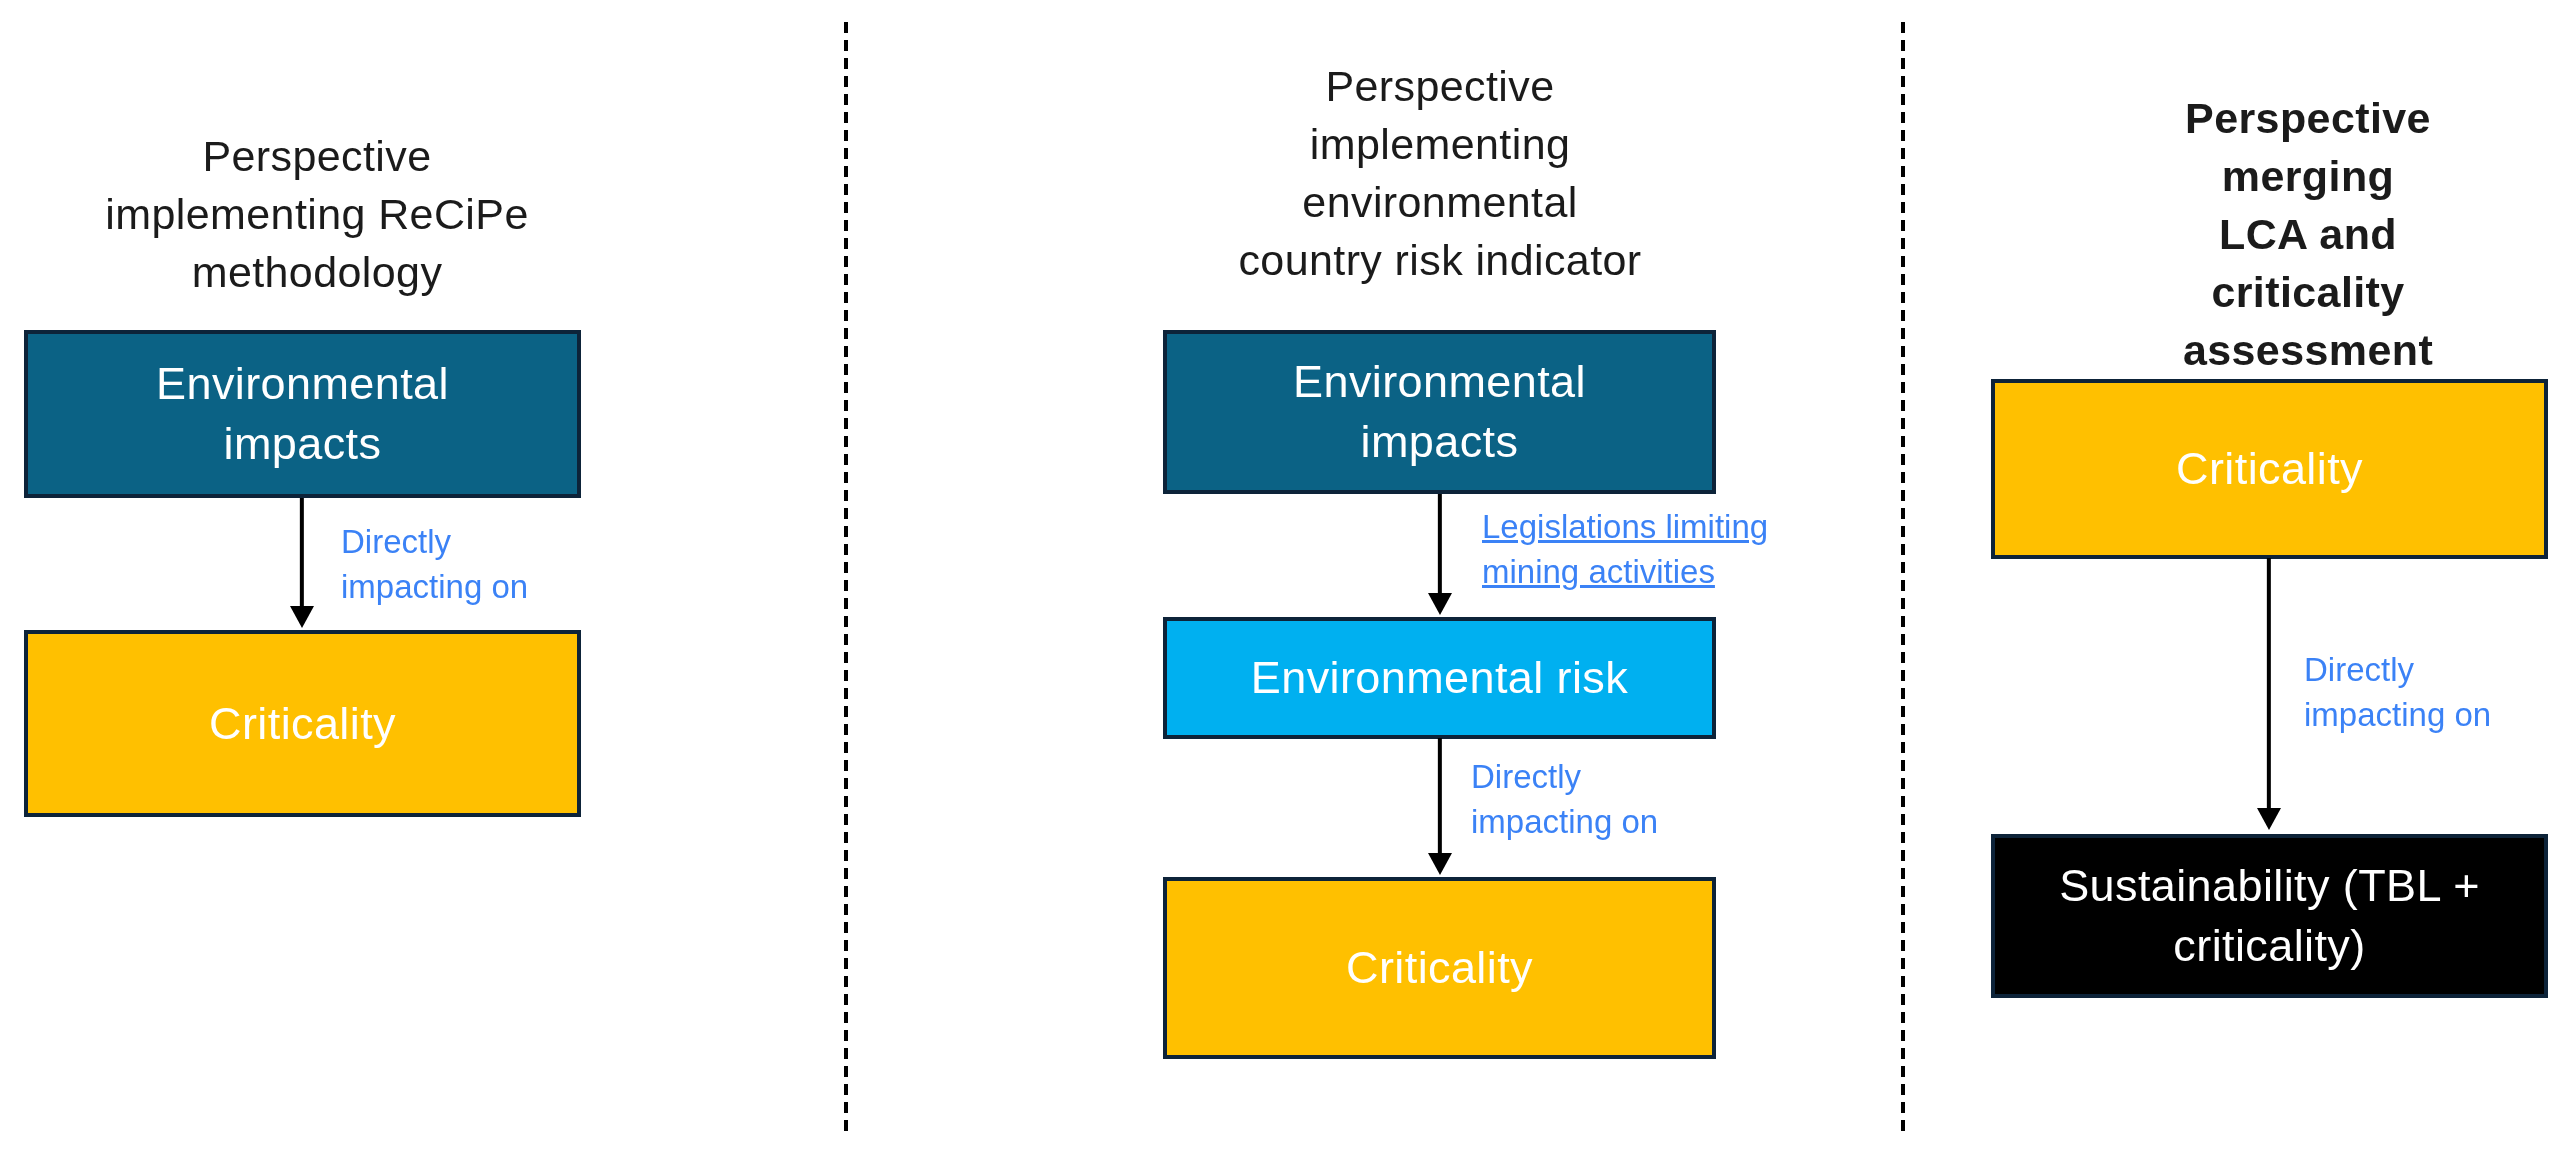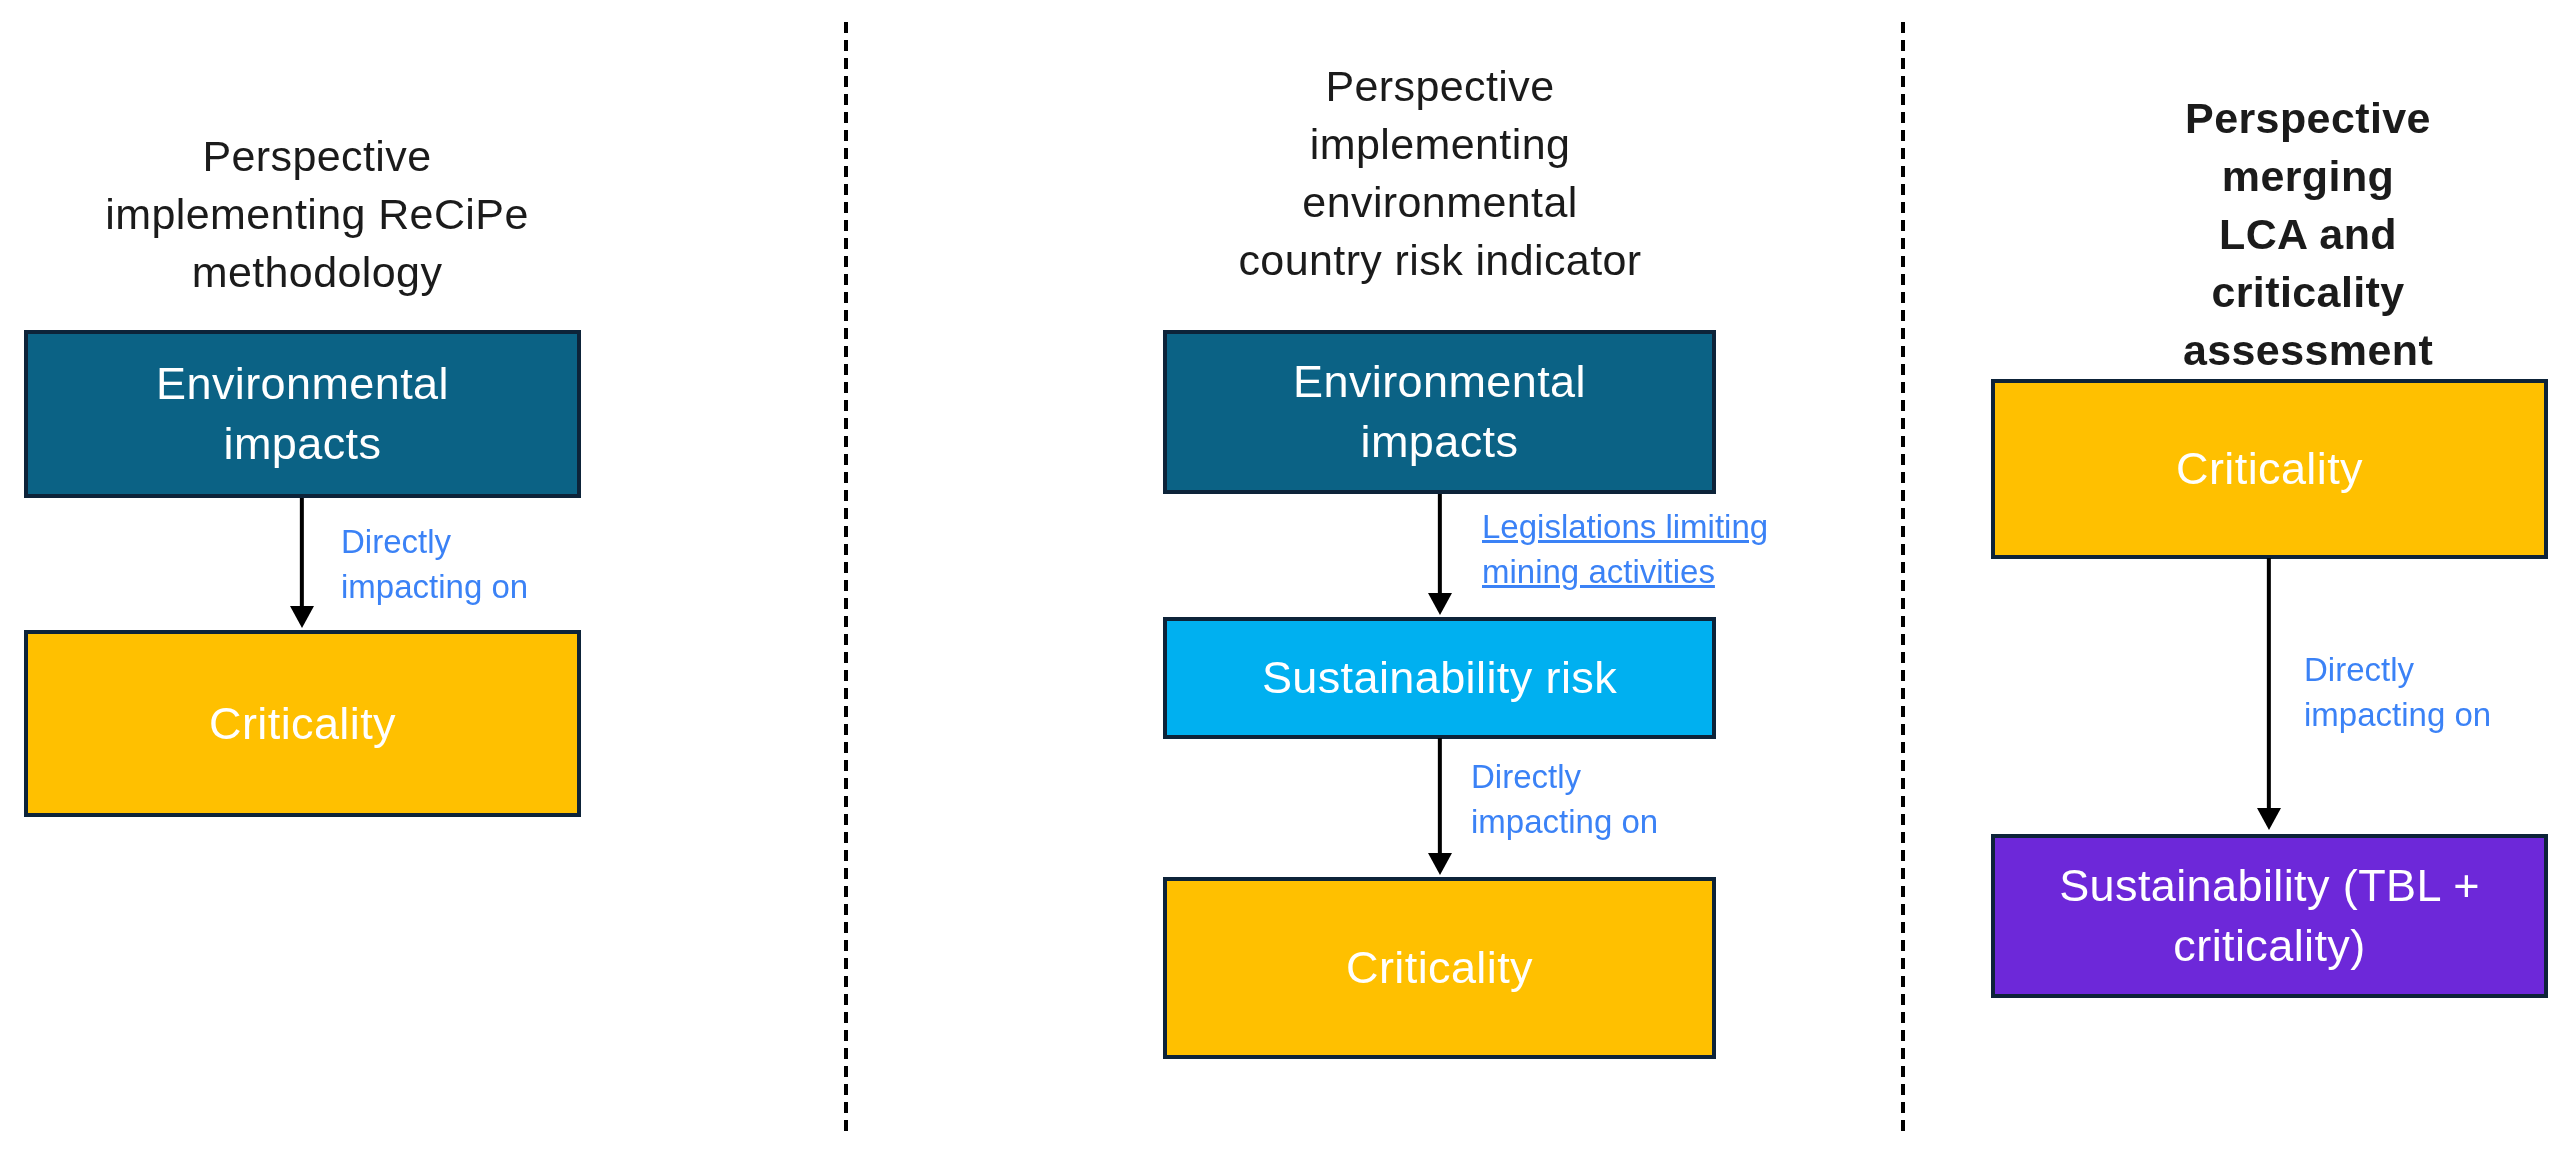--- a/index.html
+++ b/index.html
@@ -90,21 +90,21 @@
 country risk indicator</div>
 
   <div class="node-box" style="left: 1163px; top: 330px; width: 553px; height: 164px; background: rgb(11, 98, 133);">Environmental
 impacts</div>
 
   <div class="arrow-line" style="left:1440px; top:494px; height:100px;"></div>
   <div class="arrow-head" style="left:1440px; top:593px;"></div>
   <div class="arrow-label" style="left:1482px; top:504px;text-decoration:underline;">Legislations limiting
 mining activities</div>
 
-  <div class="node-box" style="left: 1163px; top: 617px; width: 553px; height: 122px; background: rgb(0, 176, 240);">Sustainability risk</div>
+  <div class="node-box" style="left: 1163px; top: 617px; width: 553px; height: 122px; background: rgb(0, 176, 240);">Environmental risk</div>
 
   <div class="arrow-line" style="left:1440px; top:738px; height:116px;"></div>
   <div class="arrow-head" style="left:1440px; top:853px;"></div>
   <div class="arrow-label" style="left:1471px; top:754px;">Directly
 impacting on</div>
 
   <div class="node-box" style="left: 1163px; top: 877px; width: 553px; height: 182px; background: rgb(255, 192, 0);">Criticality</div>
 
   <div class="divider" style="left:1901px; top:22px; height:1110px;"></div>
 
@@ -112,17 +112,17 @@
 LCA and criticality
 assessment</div>
 
   <div class="node-box" style="left: 1991px; top: 379px; width: 557px; height: 180px; background: rgb(255, 192, 0);">Criticality</div>
 
   <div class="arrow-line" style="left:2269px; top:558px; height:252px;"></div>
   <div class="arrow-head" style="left:2269px; top:808px;"></div>
   <div class="arrow-label" style="left:2304px; top:647px;">Directly
 impacting on</div>
 
-  <div class="node-box" style="left: 1991px; top: 834px; width: 557px; height: 164px; background: #6d28d9;">Sustainability (TBL +
+  <div class="node-box" style="left: 1991px; top: 834px; width: 557px; height: 164px; background: #000000;">Sustainability (TBL +
 criticality)</div>
 
 </div>
 
 
 </body></html>

